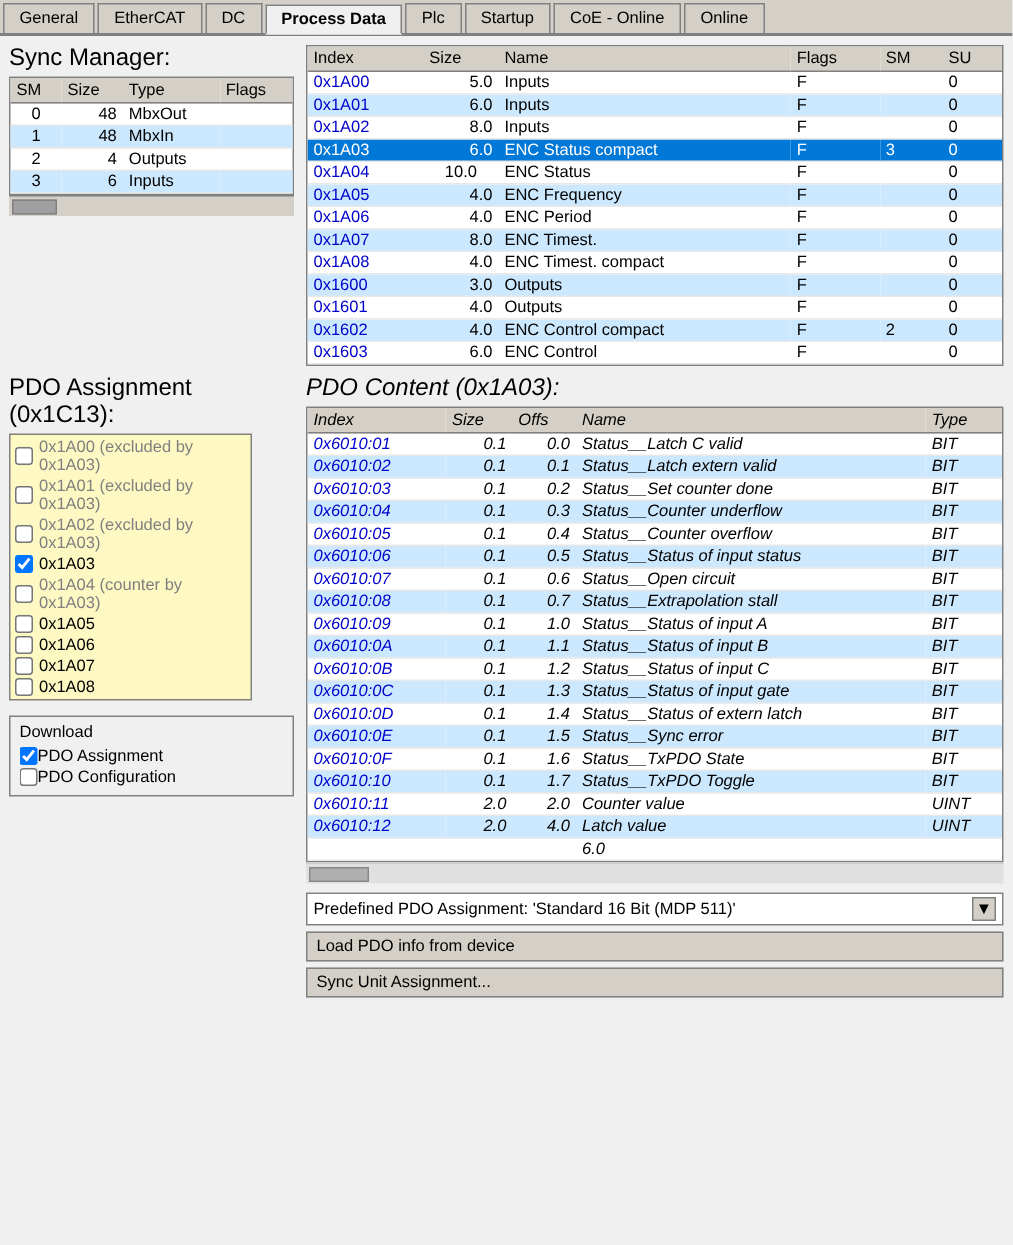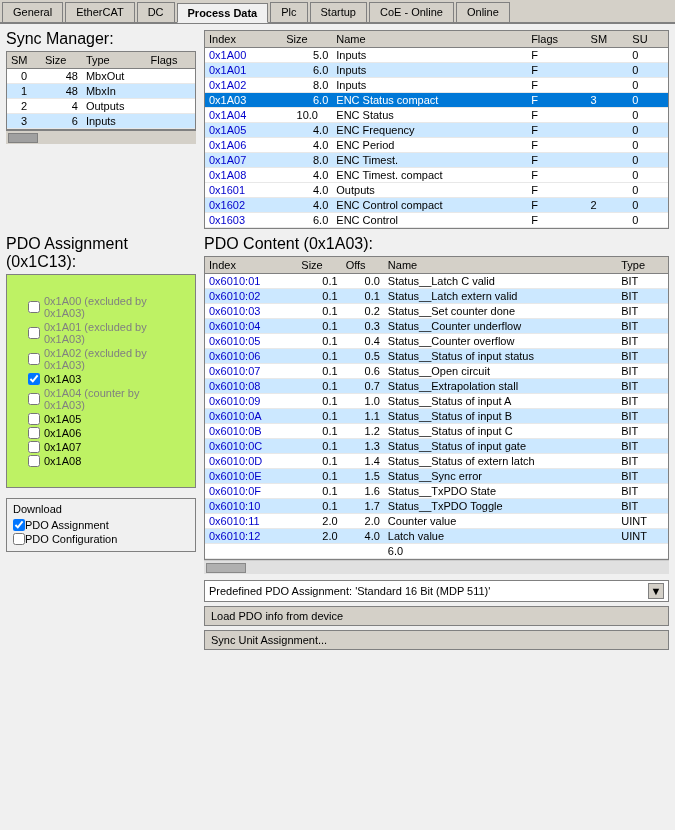--- a/index.html
+++ b/index.html
@@ -100,27 +100,27 @@
     }
 
     
     .bottom-row {
       display: flex;
       gap: 8px;
     }
 
     
     .pdo-assignment {
-      width: 190px;
+      width: 162px;
       flex-shrink: 0;
     }
     .checkbox-list {
       border: 1px solid #808080;
-      background: #bef264;
-      padding: 19px;
+      background: #fef9c3;
+      padding: 1px;
       font-size: 11px;
     }
     .checkbox-item {
       display: flex;
       align-items: center;
       padding: 1px 2px;
       gap: 4px;
     }
     .checkbox-item input[type="checkbox"] {
       margin: 0;
@@ -131,20 +131,21 @@
       font-size: 11px;
       color: #000;
     }
     .checkbox-item label.grayed {
       color: #808080;
     }
 
     
     .pdo-content {
       flex: 1;
+      font-style: italic;
     }
 
     
     .download-panel {
       margin-top: 4px;
       border: 1px solid #808080;
       background: #f0f0f0;
       padding: 4px 6px;
     }
     .download-label {
@@ -382,20 +383,28 @@
                 <td>0</td>
               </tr>
               <tr>
                 <td class="index-col" style="color: rgb(0, 0, 204);">0x1A08</td>
                 <td style="text-align: right;">4.0</td>
                 <td>ENC Timest. compact</td>
                 <td>F</td>
                 <td></td>
                 <td>0</td>
               </tr>
+              <tr class="row-blue">
+                <td class="index-col" style="color: rgb(0, 0, 204);">0x1600</td>
+                <td style="text-align: right;">3.0</td>
+                <td>Outputs</td>
+                <td>F</td>
+                <td></td>
+                <td>0</td>
+              </tr>
               <tr>
                 <td class="index-col" style="color: rgb(0, 0, 204);">0x1601</td>
                 <td style="text-align: right;">4.0</td>
                 <td>Outputs</td>
                 <td>F</td>
                 <td></td>
                 <td>0</td>
               </tr>
               <tr class="row-blue">
                 <td class="index-col" style="color: rgb(0, 0, 204);">0x1602</td>

